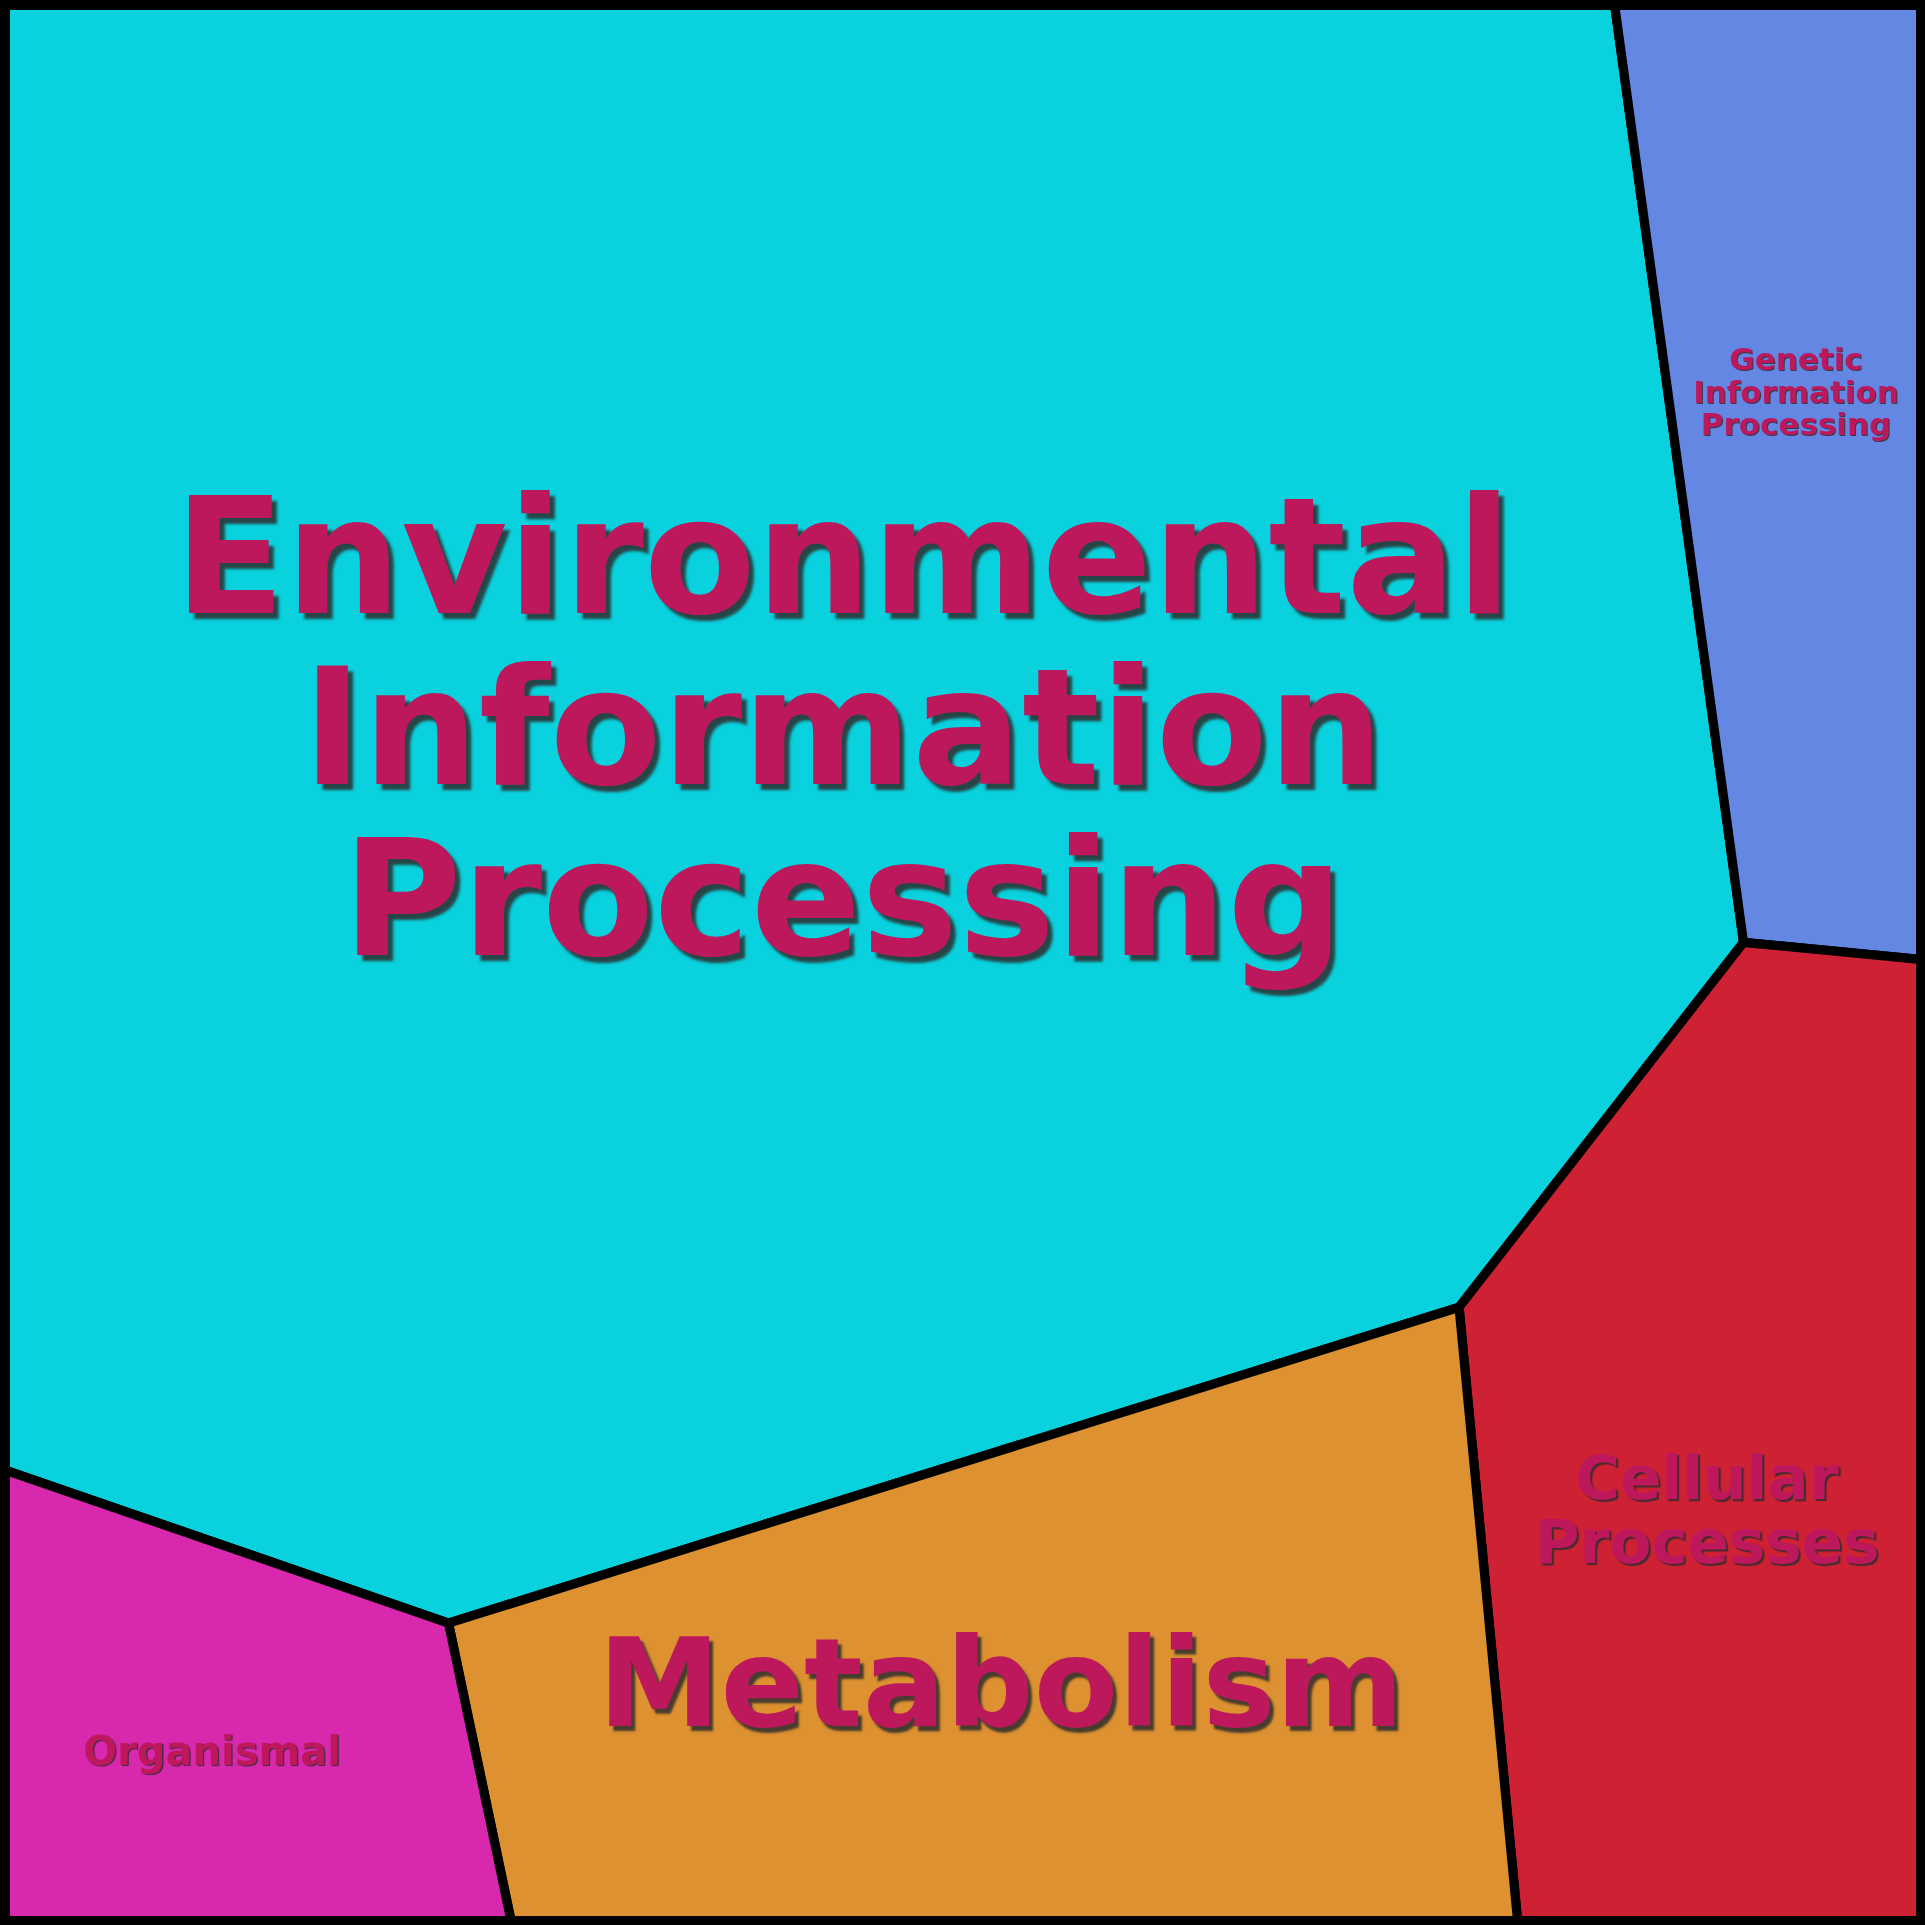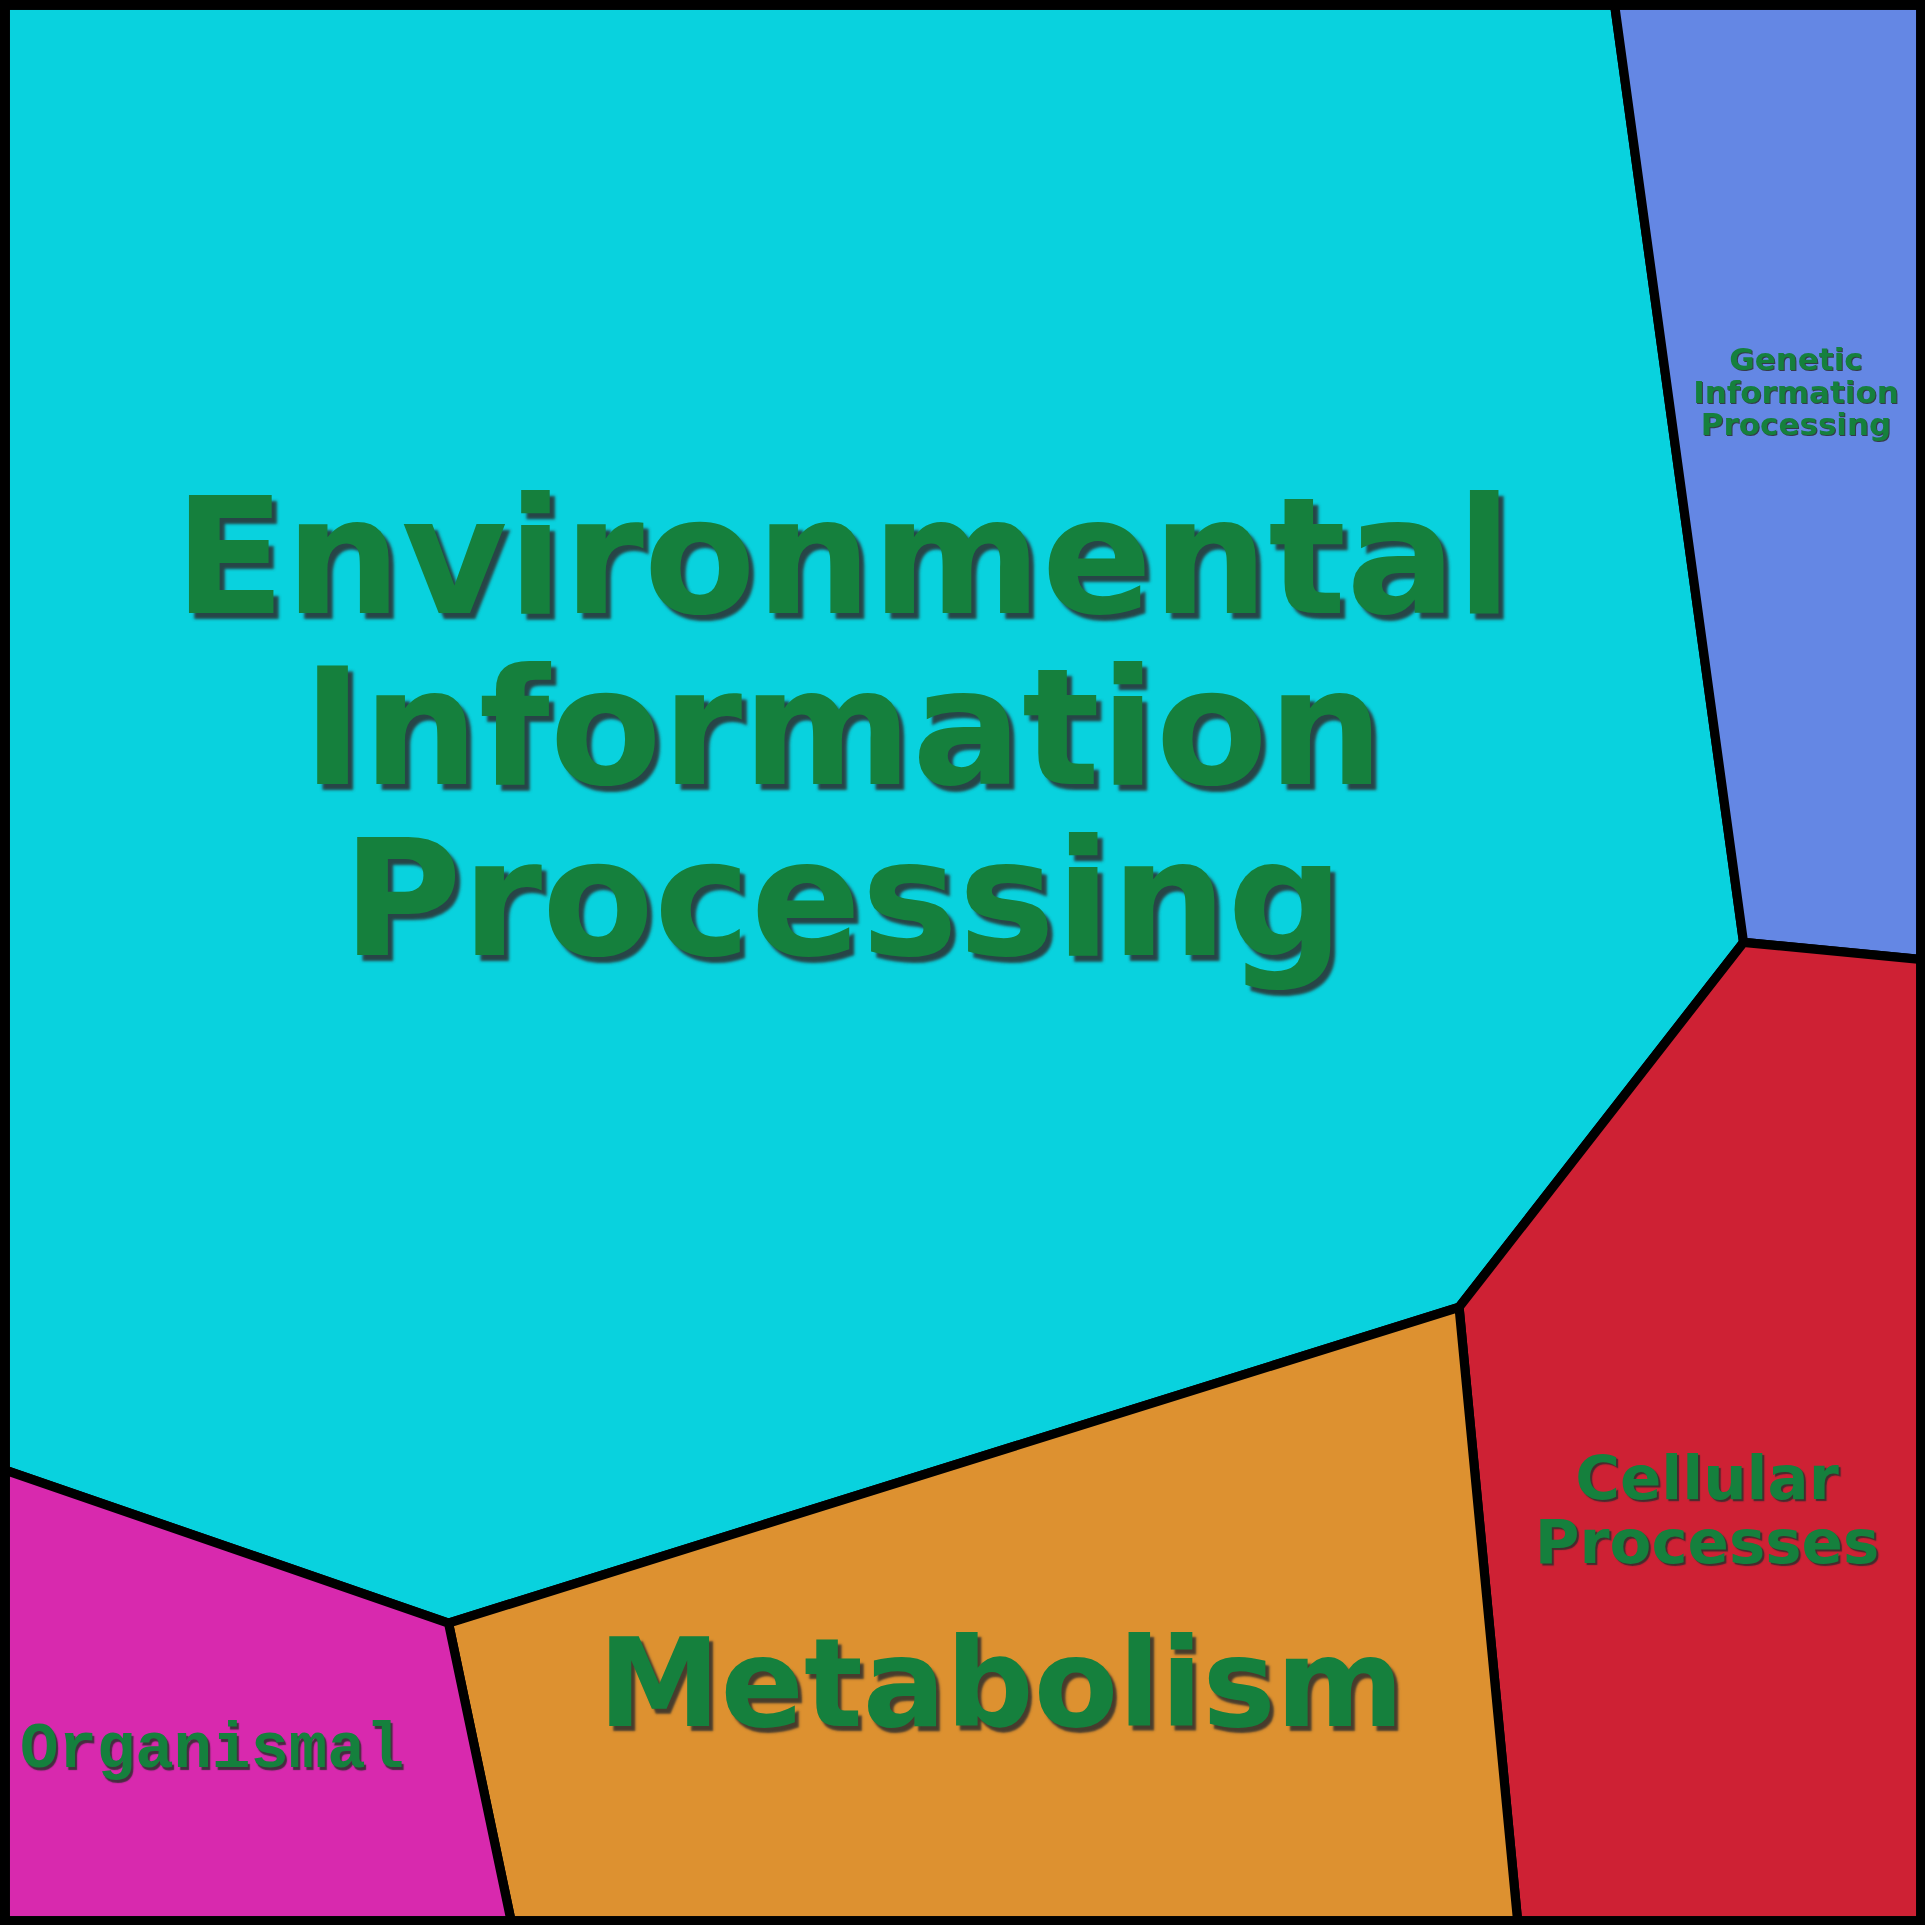--- a/index.html
+++ b/index.html
@@ -30,21 +30,21 @@
     left: 0;
     top: 0;
     width: 100%;
     height: 100%;
     pointer-events: none;
   }
   .region-label {
     position: absolute;
     transform: translate(-50%, -50%);
     text-align: center;
-    color: #15803d;
+    color: #be185d;
     font-family: "DejaVu Sans", "Liberation Sans", sans-serif;
     font-weight: bold;
     line-height: 1.05;
     white-space: nowrap;
     text-shadow: 0.032em 0.036em 0.018em rgba(45, 45, 45, 0.85);
   }
   .label-line {
     display: block;
   }
 </style>
@@ -78,18 +78,18 @@
 
     <div class="region-label" id="label-2" style="left: 1707px; top: 1510px; font-size: 61px;">
       <span class="label-line">Cellular</span>
       <span class="label-line">Processes</span>
     </div>
 
     <div class="region-label" id="label-3" style="left: 1001px; top: 1684px; font-size: 123px;">
       <span class="label-line">Metabolism</span>
     </div>
 
-    <div class="region-label" id="label-4" style="left: 212px; top: 1751px; font-size: 64px; font-family: Liberation Mono, monospace;">
+    <div class="region-label" id="label-4" style="left: 212px; top: 1751px; font-size: 40px;">
       <span class="label-line">Organismal</span>
     </div>
   </div>
 </div>
 
 
 </body></html>

